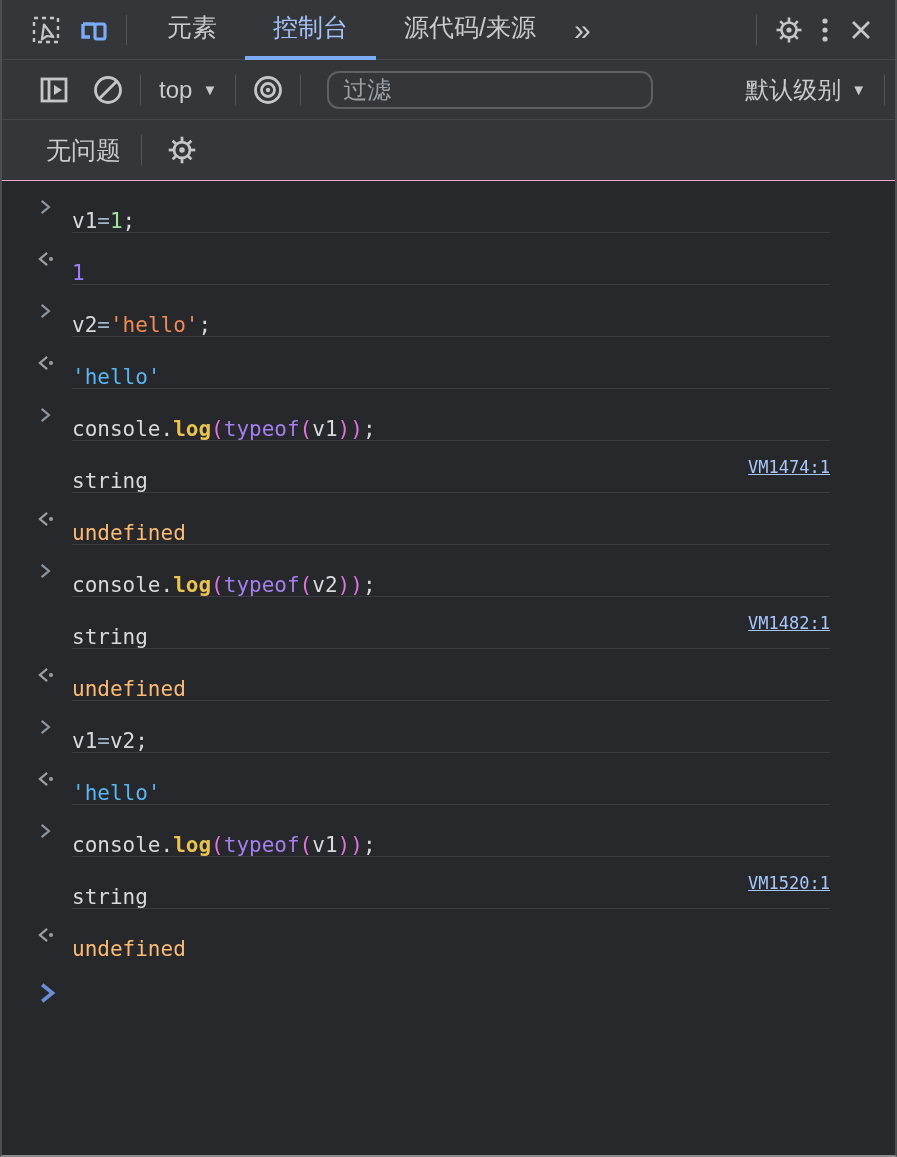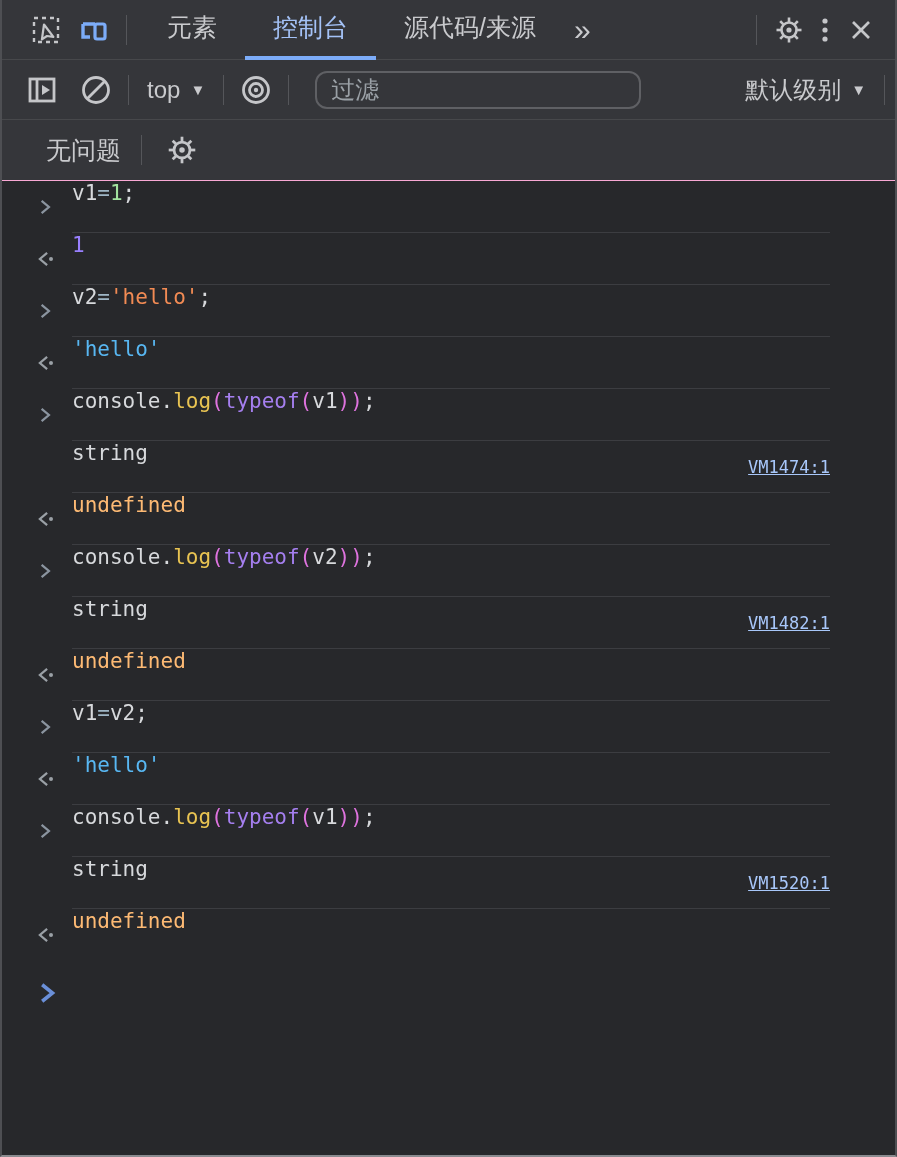--- a/index.html
+++ b/index.html
@@ -23,52 +23,52 @@
   .tb-icon svg{ display:block; }
   .vsep{ width:1px; height:30px; background:#55565a; flex:none; margin:0 12px; }
   .tab{
     height:60px; display:flex; align-items:center; padding:0 28px;
     font-size:25px; color:#c9cacd; cursor:pointer; border-bottom:4px solid transparent; flex:none;
   }
   .tab.active{ color:#a4c2f7; border-bottom-color:#7cacf8; }
   #more-tabs{ font-size:30px; color:#c9cacd; padding:0 10px; cursor:pointer; line-height:1; }
   .push{ flex:1; }
   
-  #constoolbar{ height:60px; padding-left:20px; }
+  #constoolbar{ height:60px; padding-left:32px; }
   .dd{ display:flex; align-items:center; gap:10px; font-size:24px; color:#c9cacd; cursor:pointer; padding:0 6px; flex:none;}
   .caret{ font-size:15px; color:#c9cacd; }
   #filter-box{
     width:326px; height:38px; margin-left:14px;
     background:transparent; border:2px solid #5f6064; border-radius:12px;
     font-family:"Liberation Sans","DejaVu Sans",sans-serif;
     font-size:24px; color:#dee0e3; padding:0 14px; outline:none; flex:none;
   }
   #filter-box::placeholder{ color:#9aa0a6; }
   
   #statusbar{ height:61px; padding-left:44px; border-bottom:1px solid #f9a8d4; }
   #issues-label{ font-size:25px; color:#c9cacd; cursor:pointer; }
   
   #console{ background:#27282b; height:913px; overflow:hidden; }
   .entry{
     position:relative; min-height:52px;
-    display:flex; align-items:flex-start;
+    display:flex; align-items:flex-end;
     padding-left:70px; padding-right:65px;
     font-family:"DejaVu Sans Mono","Liberation Mono",monospace;
     font-size:21px; letter-spacing:0;
   }
   .entry.sep::after{
     content:""; position:absolute; left:70px; right:65px; bottom:0;
     height:1px; background:#3c3d41;
   }
   .entry .eicon{ position:absolute; left:34px; top:50%; transform:translateY(-50%); display:flex; }
   .tok-plain{ color:#d7d9dc; }
   .tok-op{ color:#9fb6c6; }
   .tok-num{ color:#a3e29f; }
   .tok-str{ color:#f28b54; }
-  .tok-fn{ color:#e9c452; }
+  .tok-fn{ color:#e9c452;font-weight:bold; }
   .tok-kw{ color:#a57fef; }
   .tok-brk{ color:#de73de; }
   .tok-num-result{ color:#9980ff; }
   .tok-str-result{ color:#58b7f2; }
   .tok-undef{ color:#fdba74; }
   .src-link{
     position:absolute; right:65px; top:50%; transform:translateY(-50%);
     color:#a8c7fa; text-decoration:underline; cursor:pointer;
     font-family:"DejaVu Sans Mono","Liberation Mono",monospace; font-size:17px;
   }

